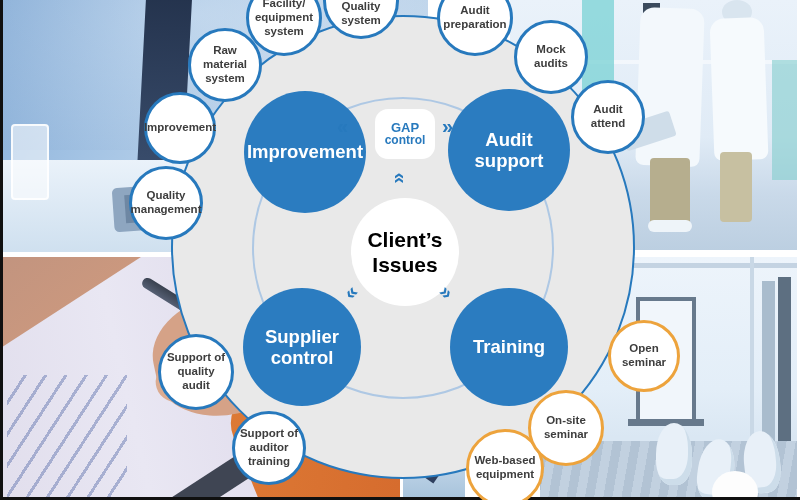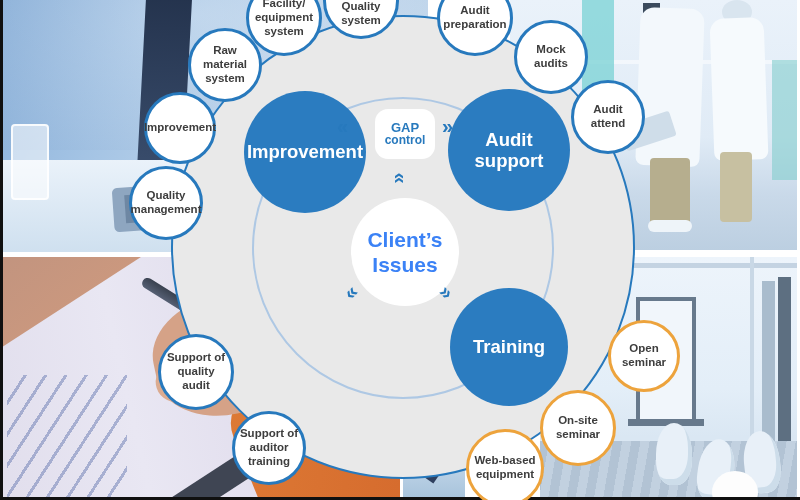--- a/index.html
+++ b/index.html
@@ -90,21 +90,21 @@
   .hub{position:absolute;border-radius:50%;background:#2b7cc0;display:flex;
     align-items:center;justify-content:center;text-align:center;color:#fff;
     font-weight:bold;font-size:18.5px;line-height:1.15;}
   .hub span{white-space:pre-line;}
   #hub-improvement{left:244px;top:91px;width:122px;height:122px;}
   #hub-audit-support{left:448px;top:89px;width:122px;height:122px;}
   #hub-supplier-control{left:243px;top:288px;width:118px;height:118px;}
   #hub-training{left:450px;top:288px;width:118px;height:118px;}
   #center-circle{left:351px;top:198px;width:108px;height:108px;border-radius:50%;
     background:#fff;display:flex;align-items:center;justify-content:center;text-align:center;
-    color:#3b82f6;font-weight:bold;font-size:21px;line-height:1.2;}
+    color:#000000;font-weight:bold;font-size:21px;line-height:1.2;}
   #center-circle span{white-space:pre-line;}
   #gap-box{left:375px;top:109px;width:60px;height:50px;background:#fff;border-radius:13px;
     display:flex;flex-direction:column;align-items:center;justify-content:center;color:#2779bd;}
   #gap-box .t1{font-weight:bold;font-size:13px;line-height:1.05;}
   #gap-box .t2{font-weight:bold;font-size:12px;line-height:1.1;}
   .chev{position:absolute;color:#2779bd;font-weight:bold;font-size:20px;line-height:1;}
   #chev-left{left:337px;top:116px;}
   #chev-right{left:442px;top:116px;}
   #chev-up{left:395px;top:168px;transform:rotate(90deg);}
   #chev-dl{left:345px;top:282px;transform:rotate(-45deg);}
@@ -119,21 +119,21 @@
   #sat-audit-preparation{left:437px;top:-20px;width:76px;height:76px;}
   #sat-mock-audits{left:514px;top:20px;width:74px;height:74px;}
   #sat-audit-attend{left:571px;top:80px;width:74px;height:74px;}
   #sat-handling-findings{left:605px;top:154px;width:76px;height:76px;}
   #sat-raw-material{left:188px;top:28px;width:74px;height:74px;}
   #sat-validation{left:144px;top:92px;width:72px;height:72px;}
   #sat-quality-management{left:129px;top:166px;width:74px;height:74px;}
   #sat-support-quality-audit{left:158px;top:334px;width:76px;height:76px;}
   #sat-support-auditor-training{left:232px;top:411px;width:74px;height:74px;}
   #sat-web-based-training{left:466px;top:429px;width:78px;height:78px;}
-  #sat-on-site-seminar{left:540px;top:390px;width:76px;height:76px;}
+  #sat-on-site-seminar{left:528px;top:390px;width:76px;height:76px;}
   #sat-open-seminar{left:608px;top:320px;width:72px;height:72px;}
 </style>
 </head>
 <body>
 
 <div class="stage">
 
   <div class="photo" id="photo-tl">
     <div class="shirt-shade"></div>
     <div class="tie"></div>
@@ -249,20 +249,24 @@
 seminar</span>
     </div>
 
   <div class="hub" id="hub-improvement">
       <span>Improvement</span>
     </div>
   <div class="hub" id="hub-audit-support">
       <span>Audit
 support</span>
     </div>
+  <div class="hub" id="hub-supplier-control">
+      <span>Supplier
+control</span>
+    </div>
   <div class="hub" id="hub-training">
       <span>Training</span>
     </div>
 
   <div class="abs" id="center-circle">
       <span>Client’s
 Issues</span>
     </div>
 
   <div class="abs" id="gap-box">

